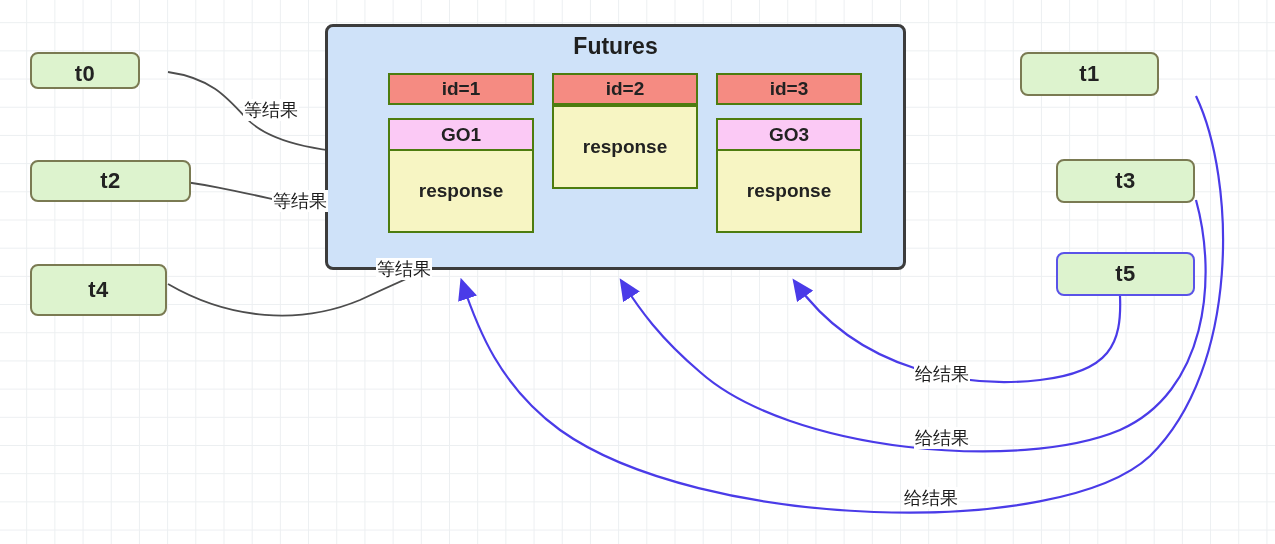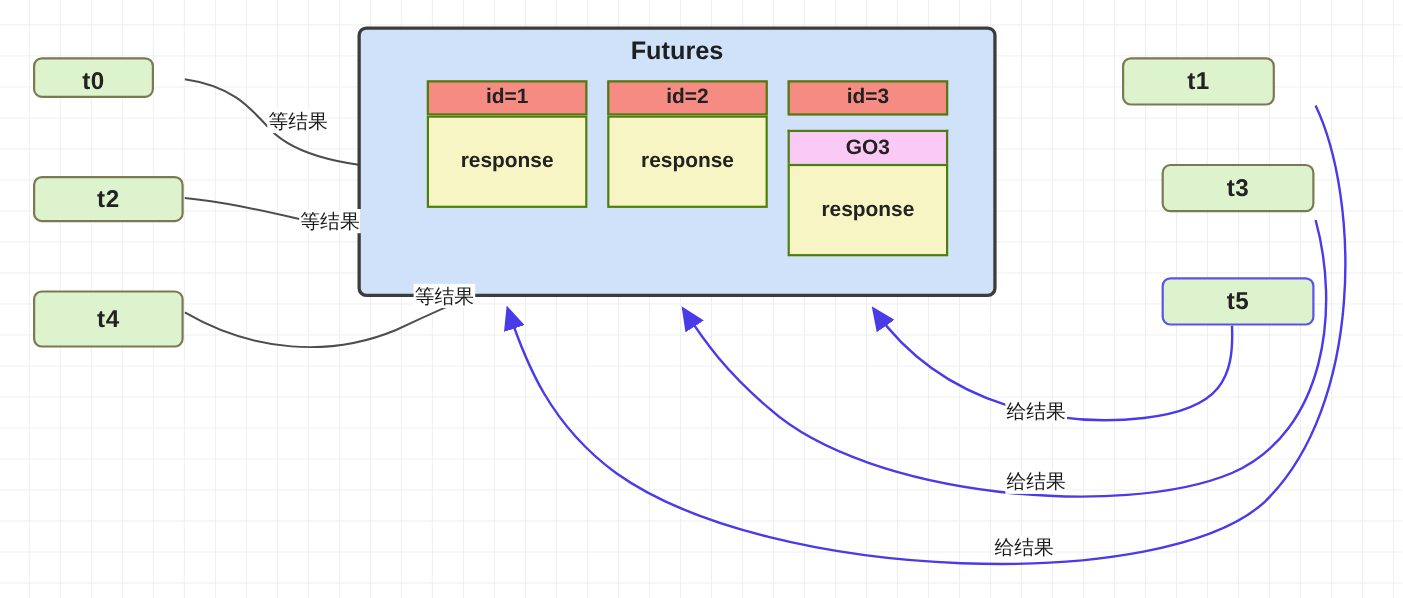--- a/index.html
+++ b/index.html
@@ -136,42 +136,43 @@
     <path d="M1120,296 C1122,344 1110,372 1040,380 C970,388 860,374 795,282" fill="none" stroke="#4a3be8" stroke-width="2.2" marker-end="url(#arrow-blue)"></path>
 
     <path d="M1196,200 C1218,280 1206,392 1120,430 C1020,472 790,452 700,372 C660,338 640,310 622,282" fill="none" stroke="#4a3be8" stroke-width="2.2" marker-end="url(#arrow-blue)"></path>
 
     <path d="M1196,96 C1236,180 1240,368 1150,456 C1060,540 700,530 560,430 C500,386 478,330 462,282" fill="none" stroke="#4a3be8" stroke-width="2.2" marker-end="url(#arrow-blue)"></path>
   </svg>
 
   <div class="task-box" style="left:30px; top:52px; width:110px; height:37px;align-items:flex-end;">
     <span>t0</span>
   </div>
-  <div class="task-box" style="left:30px; top:160px; width:137px; height:42px;">
+  <div class="task-box" style="left:30px; top:160px; width:161px; height:42px;">
     <span>t2</span>
   </div>
   <div class="task-box" style="left:30px; top:264px; width:137px; height:52px;">
     <span>t4</span>
   </div>
 
   <div class="task-box" style="left:1020px; top:52px; width:139px; height:44px;">
     <span>t1</span>
   </div>
-  <div class="task-box" style="left:1056px; top:149px; width:139px; height:44px;">
+  <div class="task-box" style="left:1056px; top:159px; width:139px; height:44px;">
     <span>t3</span>
   </div>
   <div class="task-box selected" style="left:1056px; top:252px; width:139px; height:44px;">
     <span>t5</span>
   </div>
 
   <div id="futures-container">
     <div id="futures-title">Futures</div>
 
     <div class="future-col" style="left:60px;">
       <div class="cell cell-id">id=1</div>
+      <div class="cell cell-go">GO1</div>
       <div class="cell cell-response">response</div>
     </div>
 
     <div class="future-col" style="left:224px;">
       <div class="cell cell-id">id=2</div>
       <div class="cell cell-response">response</div>
     </div>
 
     <div class="future-col" style="left:388px;">
       <div class="cell cell-id">id=3</div>

